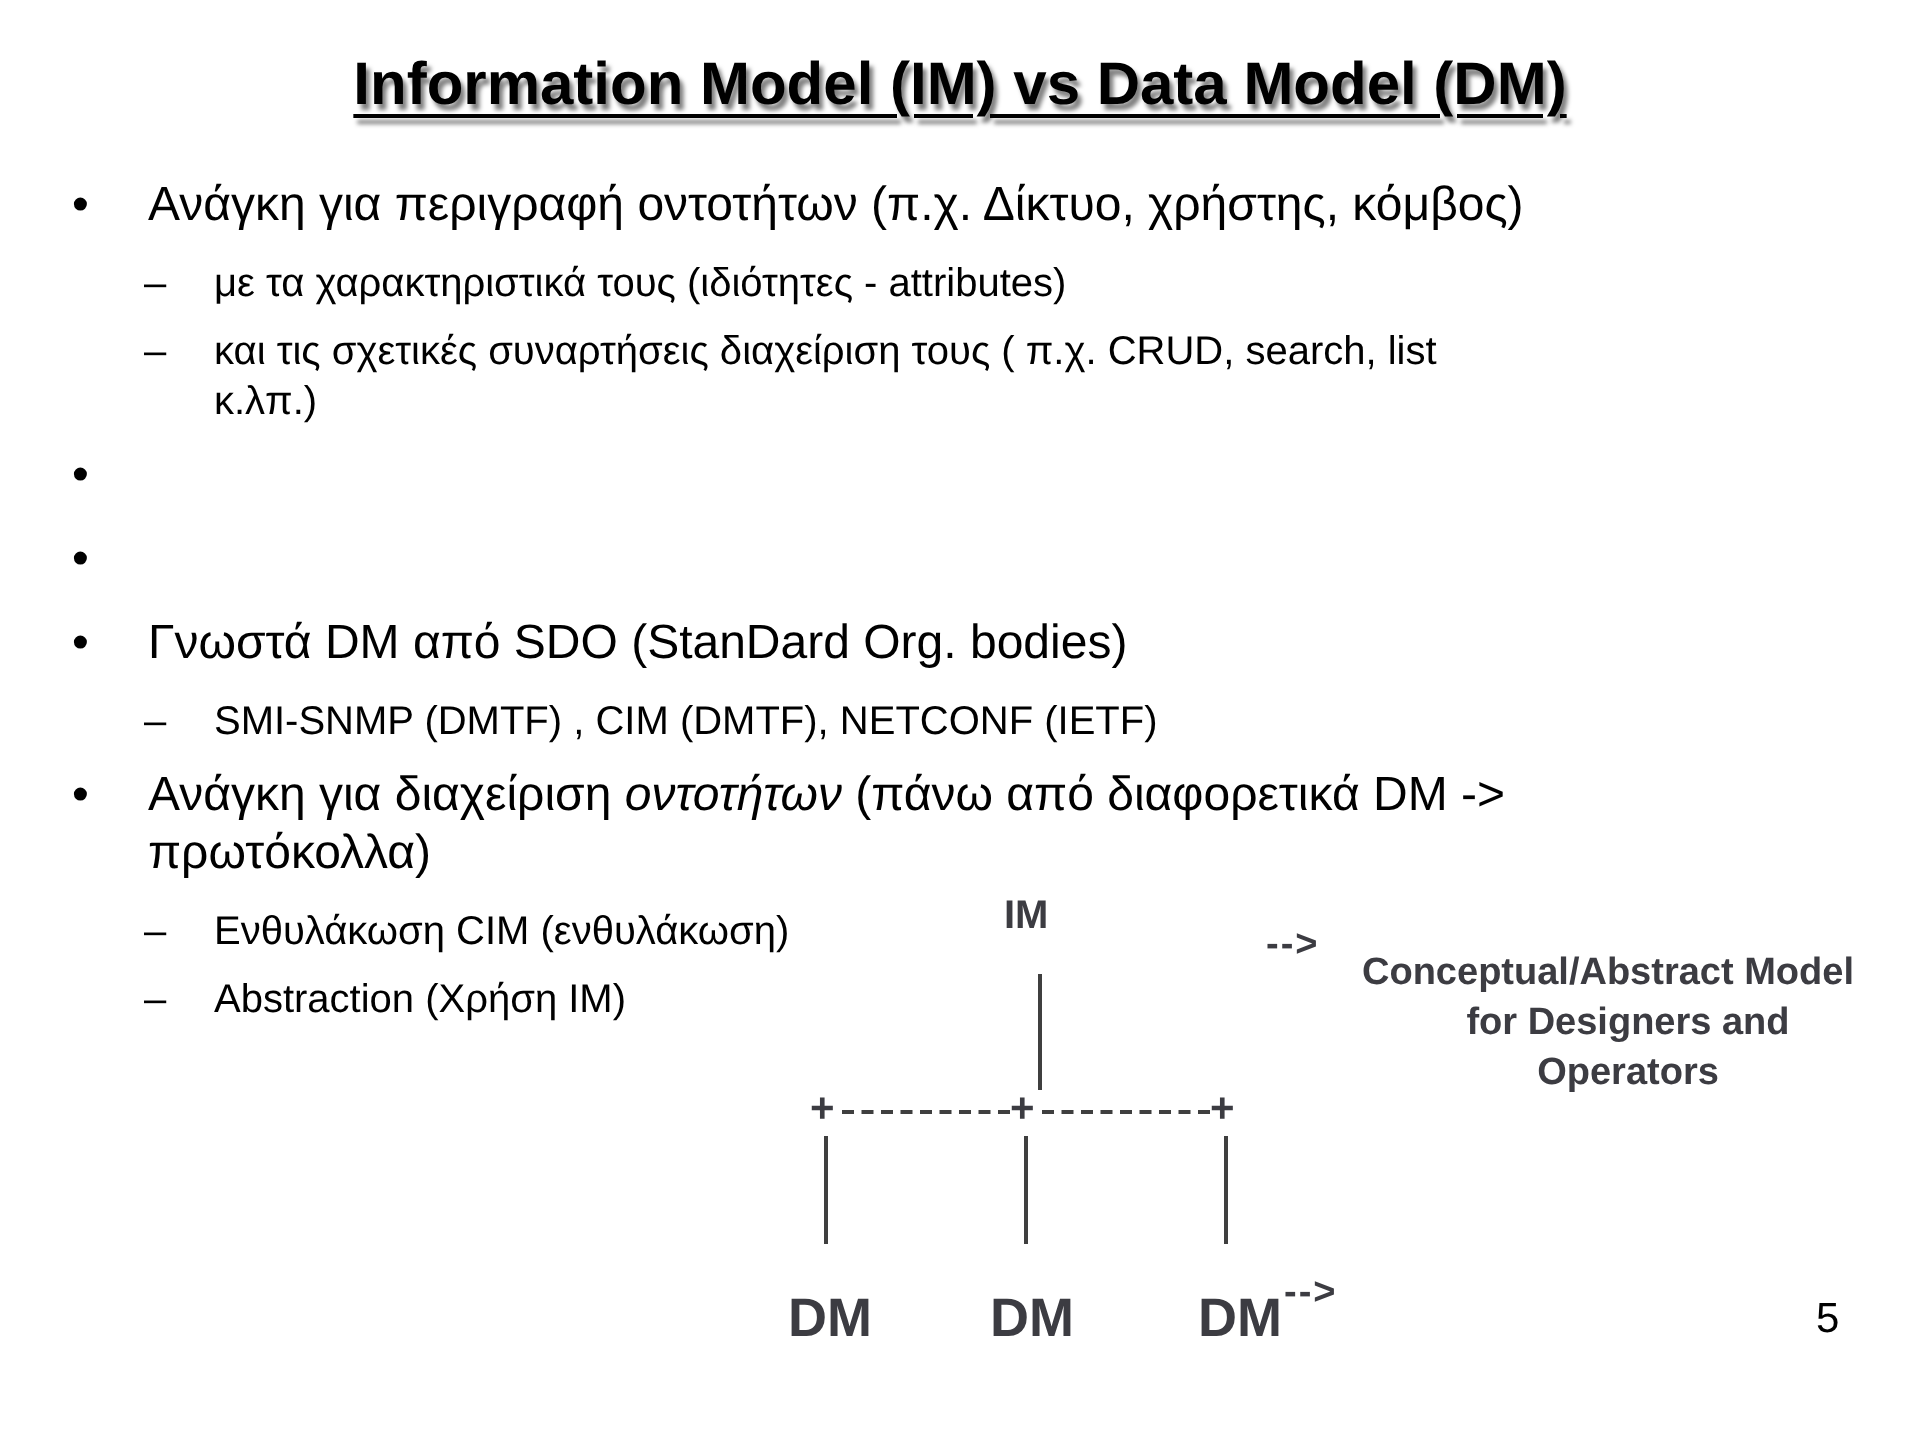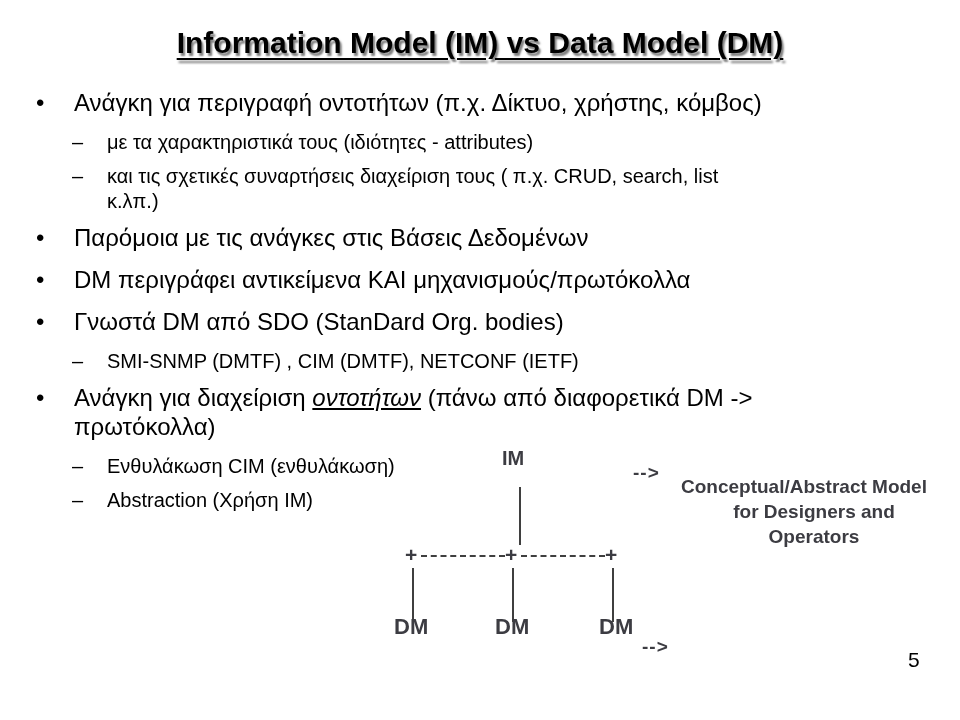--- a/index.html
+++ b/index.html
@@ -18,38 +18,38 @@
     letter-spacing:0px;
   }
 
   .content{position:absolute;left:30px;top:88px;width:905px;}
   .l1{display:flex;font-size:24px;line-height:29px;margin:0 0 13px 0;}
   .l1 .marker{flex:none;width:38px;padding-left:6px;}
   .l1 .text{max-width:795px;}
   .l2{display:flex;font-size:20px;line-height:25px;margin:0 0 9px 40px;}
   .l2 .marker{flex:none;width:35px;padding-left:2px;}
   .l2 .text{max-width:650px;}
-  .italic{font-style:italic;text-decoration:underline;}
+  .italic{font-style:italic;}
 
   
   .diagram{position:absolute;left:390px;top:447px;width:545px;height:255px;color:#3c3c42;}
   .d-im{position:absolute;left:112px;top:0;font-size:20px;font-weight:bold;}
   .d-vline{position:absolute;width:2px;background:#3f3f3f;}
   .vl-im{left:129px;top:40px;height:58px;}
   .vl-a{left:22px;top:121px;height:54px;}
   .vl-b{left:122px;top:121px;height:54px;}
   .vl-c{left:222px;top:121px;height:54px;}
   .d-plus{position:absolute;top:96px;font-size:21px;font-weight:bold;}
   .pl-a{left:15px;}
   .pl-b{left:115px;}
   .pl-c{left:215px;}
   .d-dash{position:absolute;top:108px;width:84px;border-top:2px dashed #3f3f3f;}
   .da-a{left:31px;}
   .da-b{left:131px;}
-  .d-dm{position:absolute;top:167px;font-size:22px;font-weight:bold;}
+  .d-dm{position:absolute;top:197px;font-size:27px;font-weight:bold;}
   .dm-a{left:4px;}
   .dm-b{left:105px;}
   .dm-c{left:209px;}
   .d-arrow{position:absolute;font-size:19px;font-weight:bold;letter-spacing:1px;}
   .ar-top{left:243px;top:15px;}
   .ar-bot{left:252px;top:189px;}
   .d-note{position:absolute;font-size:19px;line-height:25px;font-weight:bold;}
   .note-top{left:283px;top:27px;text-align:center;}
   .note-bot{left:287px;top:184px;}
   .d-note .ind{padding-left:20px;}
@@ -75,26 +75,24 @@
       <span class="text">με τα χαρακτηριστικά τους (ιδιότητες - attributes)</span>
     </div>
 
     <div class="l2">
       <span class="marker">–</span>
       <span class="text">και τις σχετικές συναρτήσεις διαχείριση τους ( π.χ. CRUD,  search, list κ.λπ.)</span>
     </div>
 
     <div class="l1">
       <span class="marker">•</span>
-      <span class="text">Παρόμοια με τις ανάγκες στις Βάσεις Δεδομένων</span>
     </div>
 
     <div class="l1">
       <span class="marker">•</span>
-      <span class="text">DM περιγράφει αντικείμενα ΚΑΙ μηχανισμούς/πρωτόκολλα</span>
     </div>
 
     <div class="l1">
       <span class="marker">•</span>
       <span class="text">Γνωστά DM από SDO (StanDard Org. bodies)</span>
     </div>
 
     <div class="l2">
       <span class="marker">–</span>
       <span class="text">SMI-SNMP (DMTF) , CIM (DMTF), NETCONF (IETF)</span>

